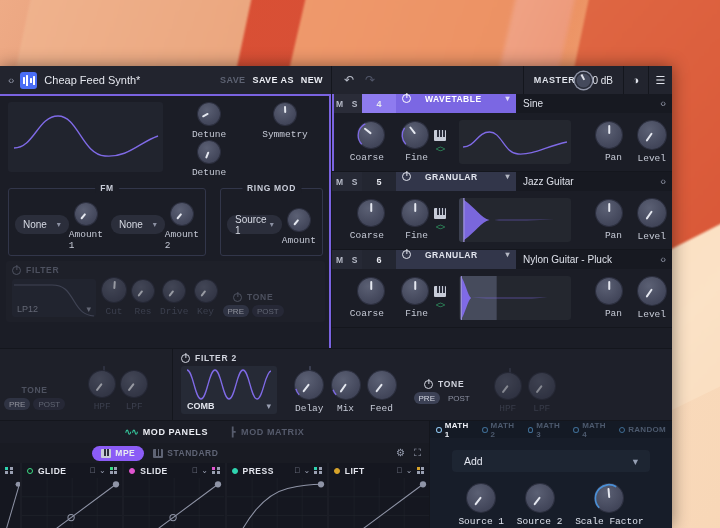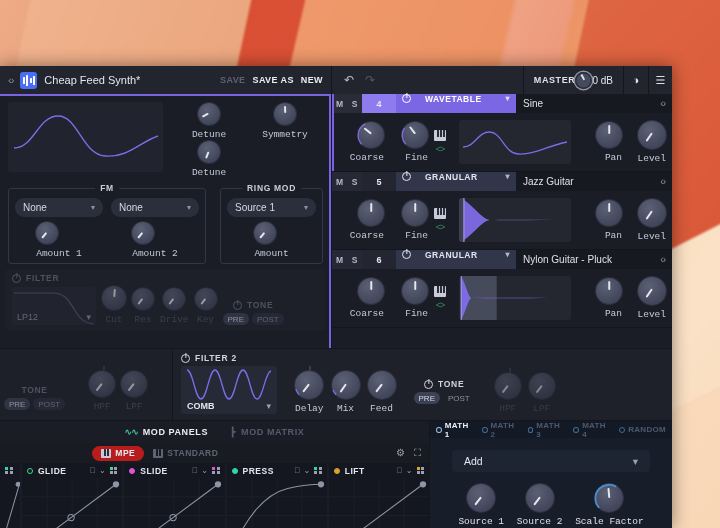--- a/index.html
+++ b/index.html
@@ -147,28 +147,28 @@
     position: relative; border: 1px solid #32364a; border-radius: 3px;
     padding: 9px 6px 4px 6px; margin-top: 6px;
   }
   .fieldset > .legend {
     position: absolute; top: -6px; left: 50%; transform: translateX(-50%);
     background: #1b1d26; padding: 0 5px; font-size: 8.5px;
     font-weight: bold; letter-spacing: .7px; color: #c9cdd9; white-space: nowrap;
   }
   .fm-set { flex: 1; display: flex; gap: 8px; }
   .rm-set { width: 103px; display: flex; justify-content: center; }
-  .slotcol { flex: 1; display: flex; flex-direction: column; align-items: center; }
+  .slotcol { flex: 1; display: flex; flex-direction: row; align-items: center; }
   .dropdown {
     width: 100%; height: 19px; background: #2b2e3b; border-radius: 9px;
     display: flex; align-items: center; padding: 0 8px;
     font-size: 10px; color: #d6d9e3; cursor: pointer;
   }
   .dropdown .caret { margin-left: auto; color: #8c91a2; font-size: 8px; }
-  .dd-amt { display: flex; flex-direction: column; margin-top: 5px; }
+  .dd-amt { display: flex; flex-direction: column; align-items: center; margin-top: 5px; }
 
   
   .filter1 {
     margin: 5px 6px 0 6px; background: #20222c; border-radius: 3px;
     padding: 4px 6px 5px 6px; opacity: .62; position: relative;
   }
   .sec-head { display: flex; align-items: center; gap: 5px; font-size: 8.5px;
               font-weight: bold; letter-spacing: .7px; color: #6d7283; }
   .pwr {
     width: 9px; height: 9px; border-radius: 50%;
@@ -263,21 +263,21 @@
   .wavy { color: #35c49a; font-size: 9px; letter-spacing: -1px; }
   .mp-sub { height: 20px; background: #191b23; display: flex; align-items: center;
             padding: 0 8px; }
   .seg-wrap { margin: 0 auto; display: flex; align-items: center; gap: 0;
               background: transparent; border-radius: 9px; }
   .seg {
     display: flex; align-items: center; gap: 4px; font-size: 8.5px;
     font-weight: bold; letter-spacing: .5px; padding: 2.5px 9px;
     border-radius: 9px; cursor: pointer;
   }
-  .seg.on { background: #b91c1c; color: #e9ebf1; }
+  .seg.on { background: #8b5cf6; color: #e9ebf1; }
   .seg.off { color: #5f6475; }
   .sub-icons { margin-left: auto; display: flex; gap: 9px; color: #9aa0b2; font-size: 10px; }
   .panels { display: flex; height: 90px; gap: 2px; padding-left: 0; }
   .mpanel { flex: 1; background: #151720; position: relative; overflow: hidden; }
   .mpanel.edge { flex: 0 0 20px; }
   .mp-head { display: flex; align-items: center; gap: 5px; height: 15px; padding: 0 5px; }
   .dot { width: 6px; height: 6px; border-radius: 50%; border: 1.5px solid; }
   .mp-title { font-size: 8.5px; font-weight: bold; letter-spacing: .5px; color: #e4e6ee; }
   .mp-tools { margin-left: auto; display: flex; align-items: center; gap: 4px;
               color: #9aa0b2; font-size: 8px; }

